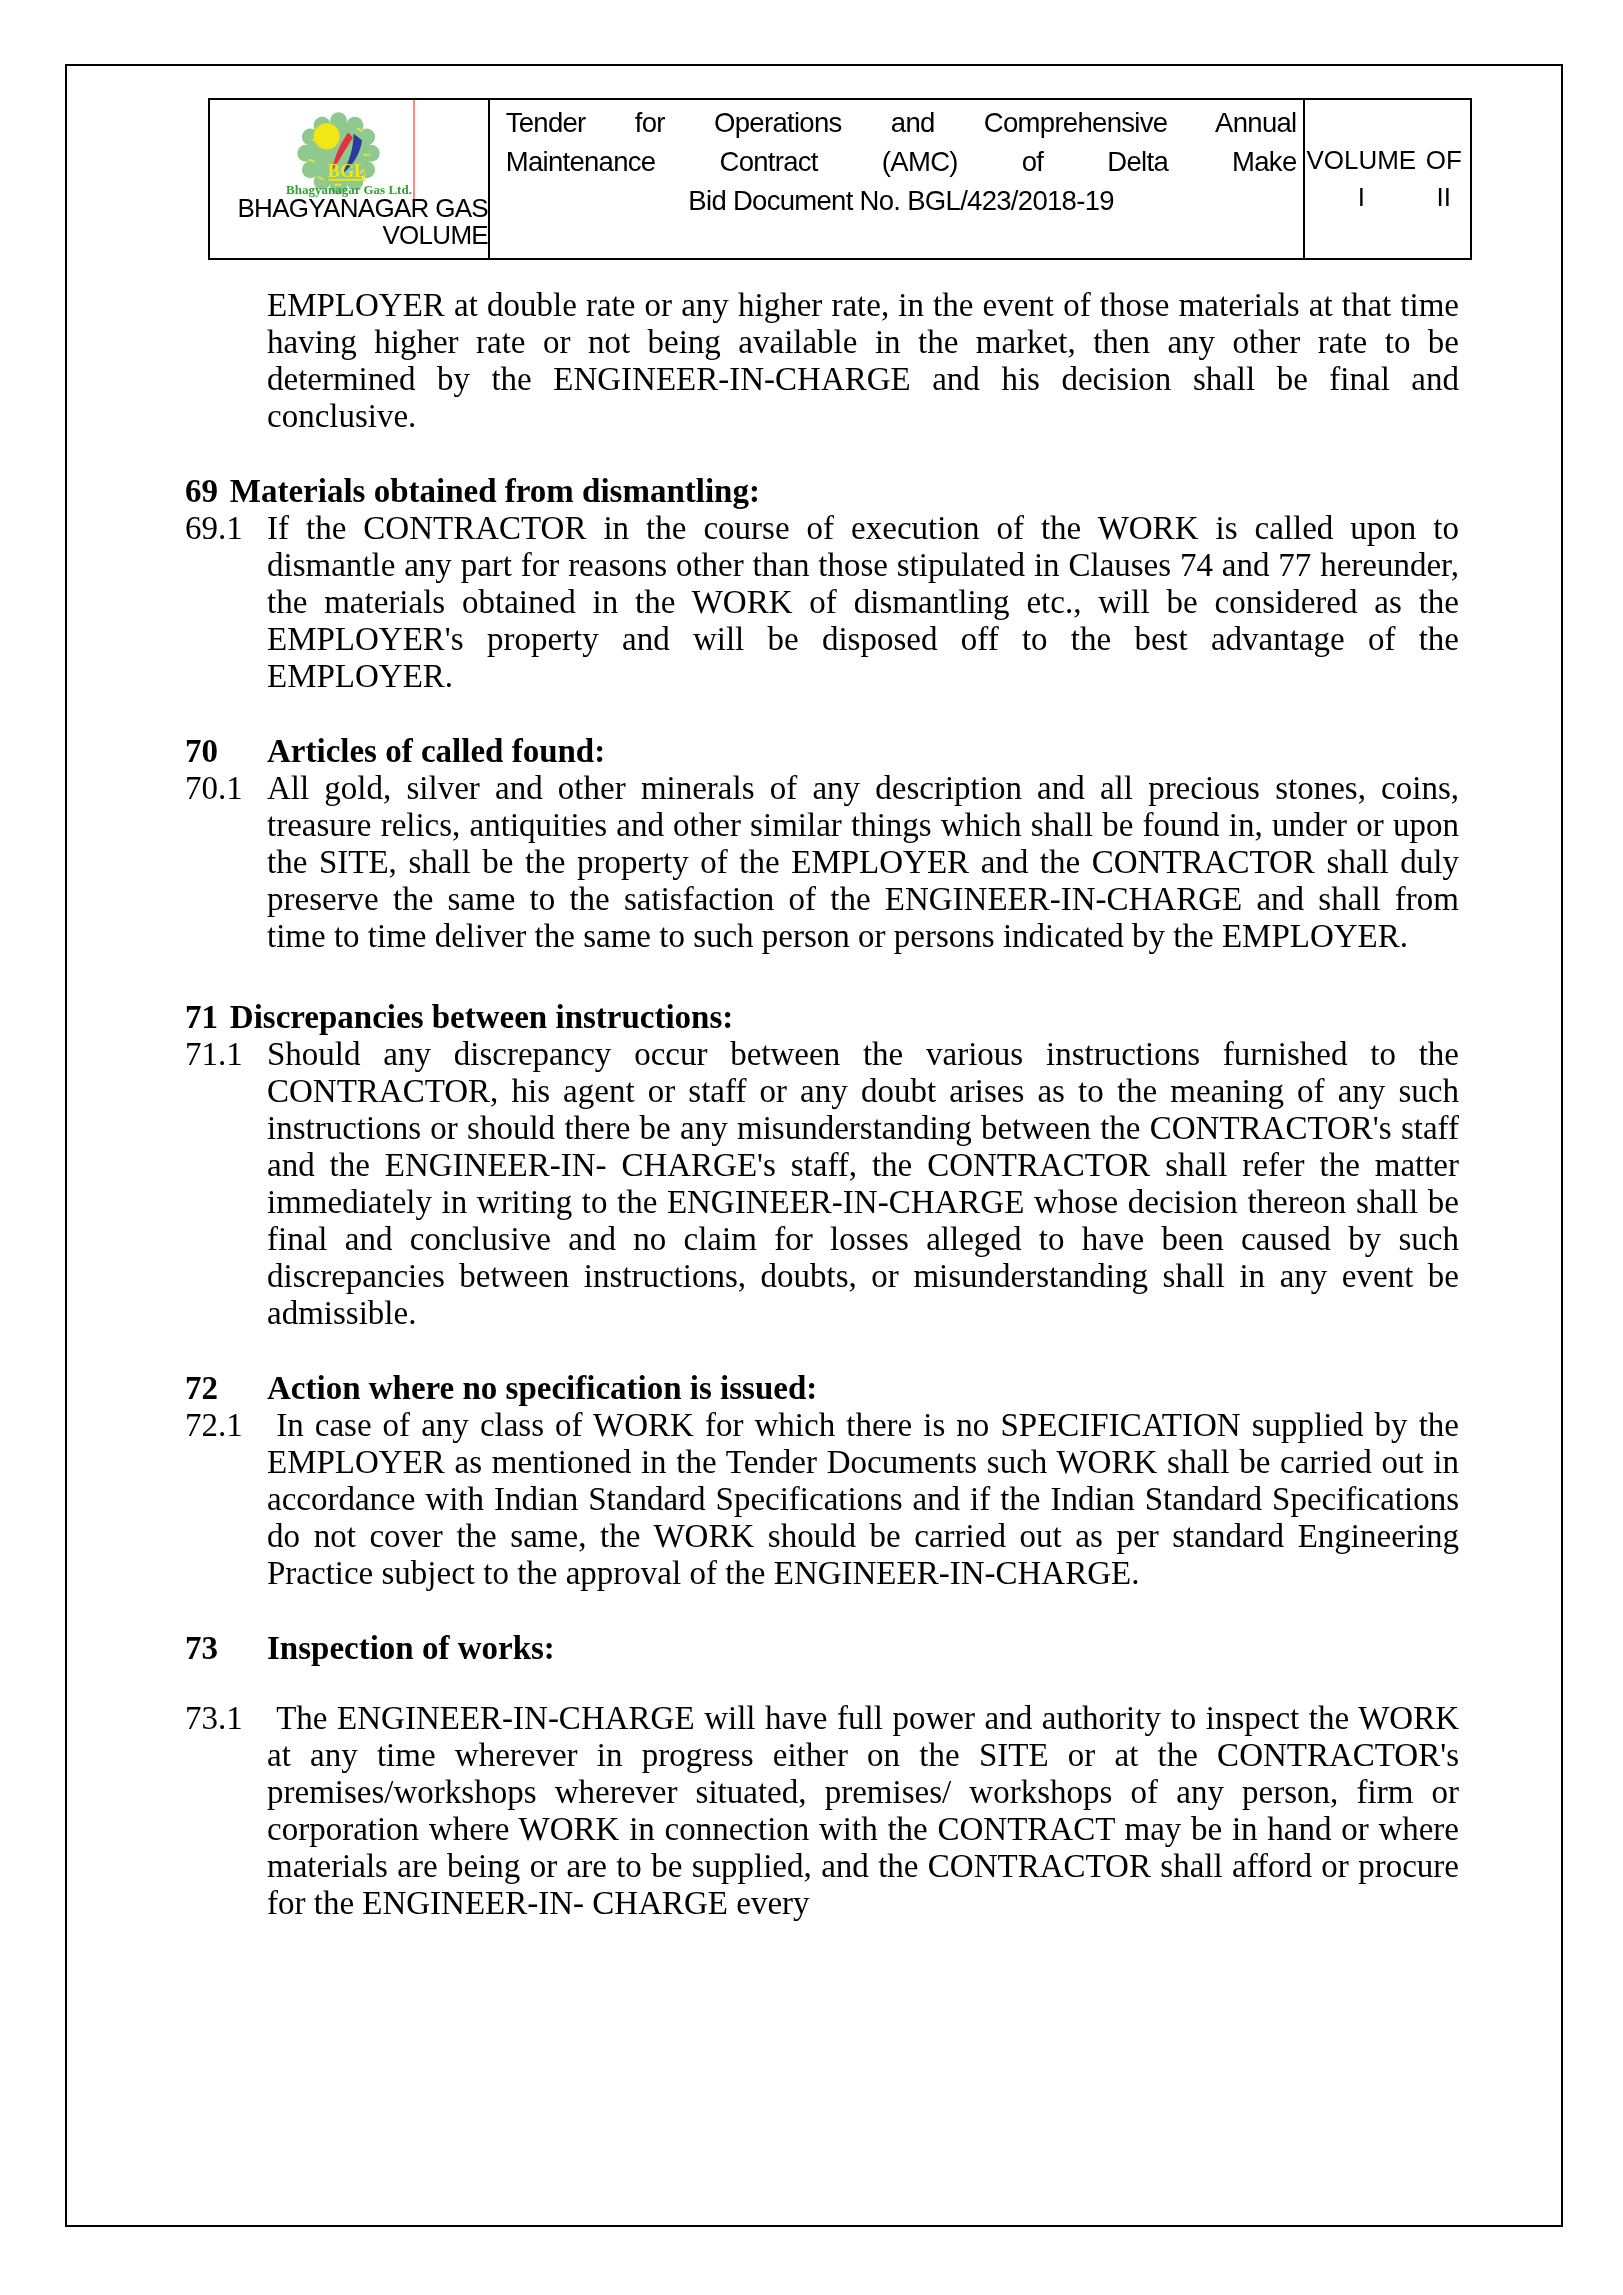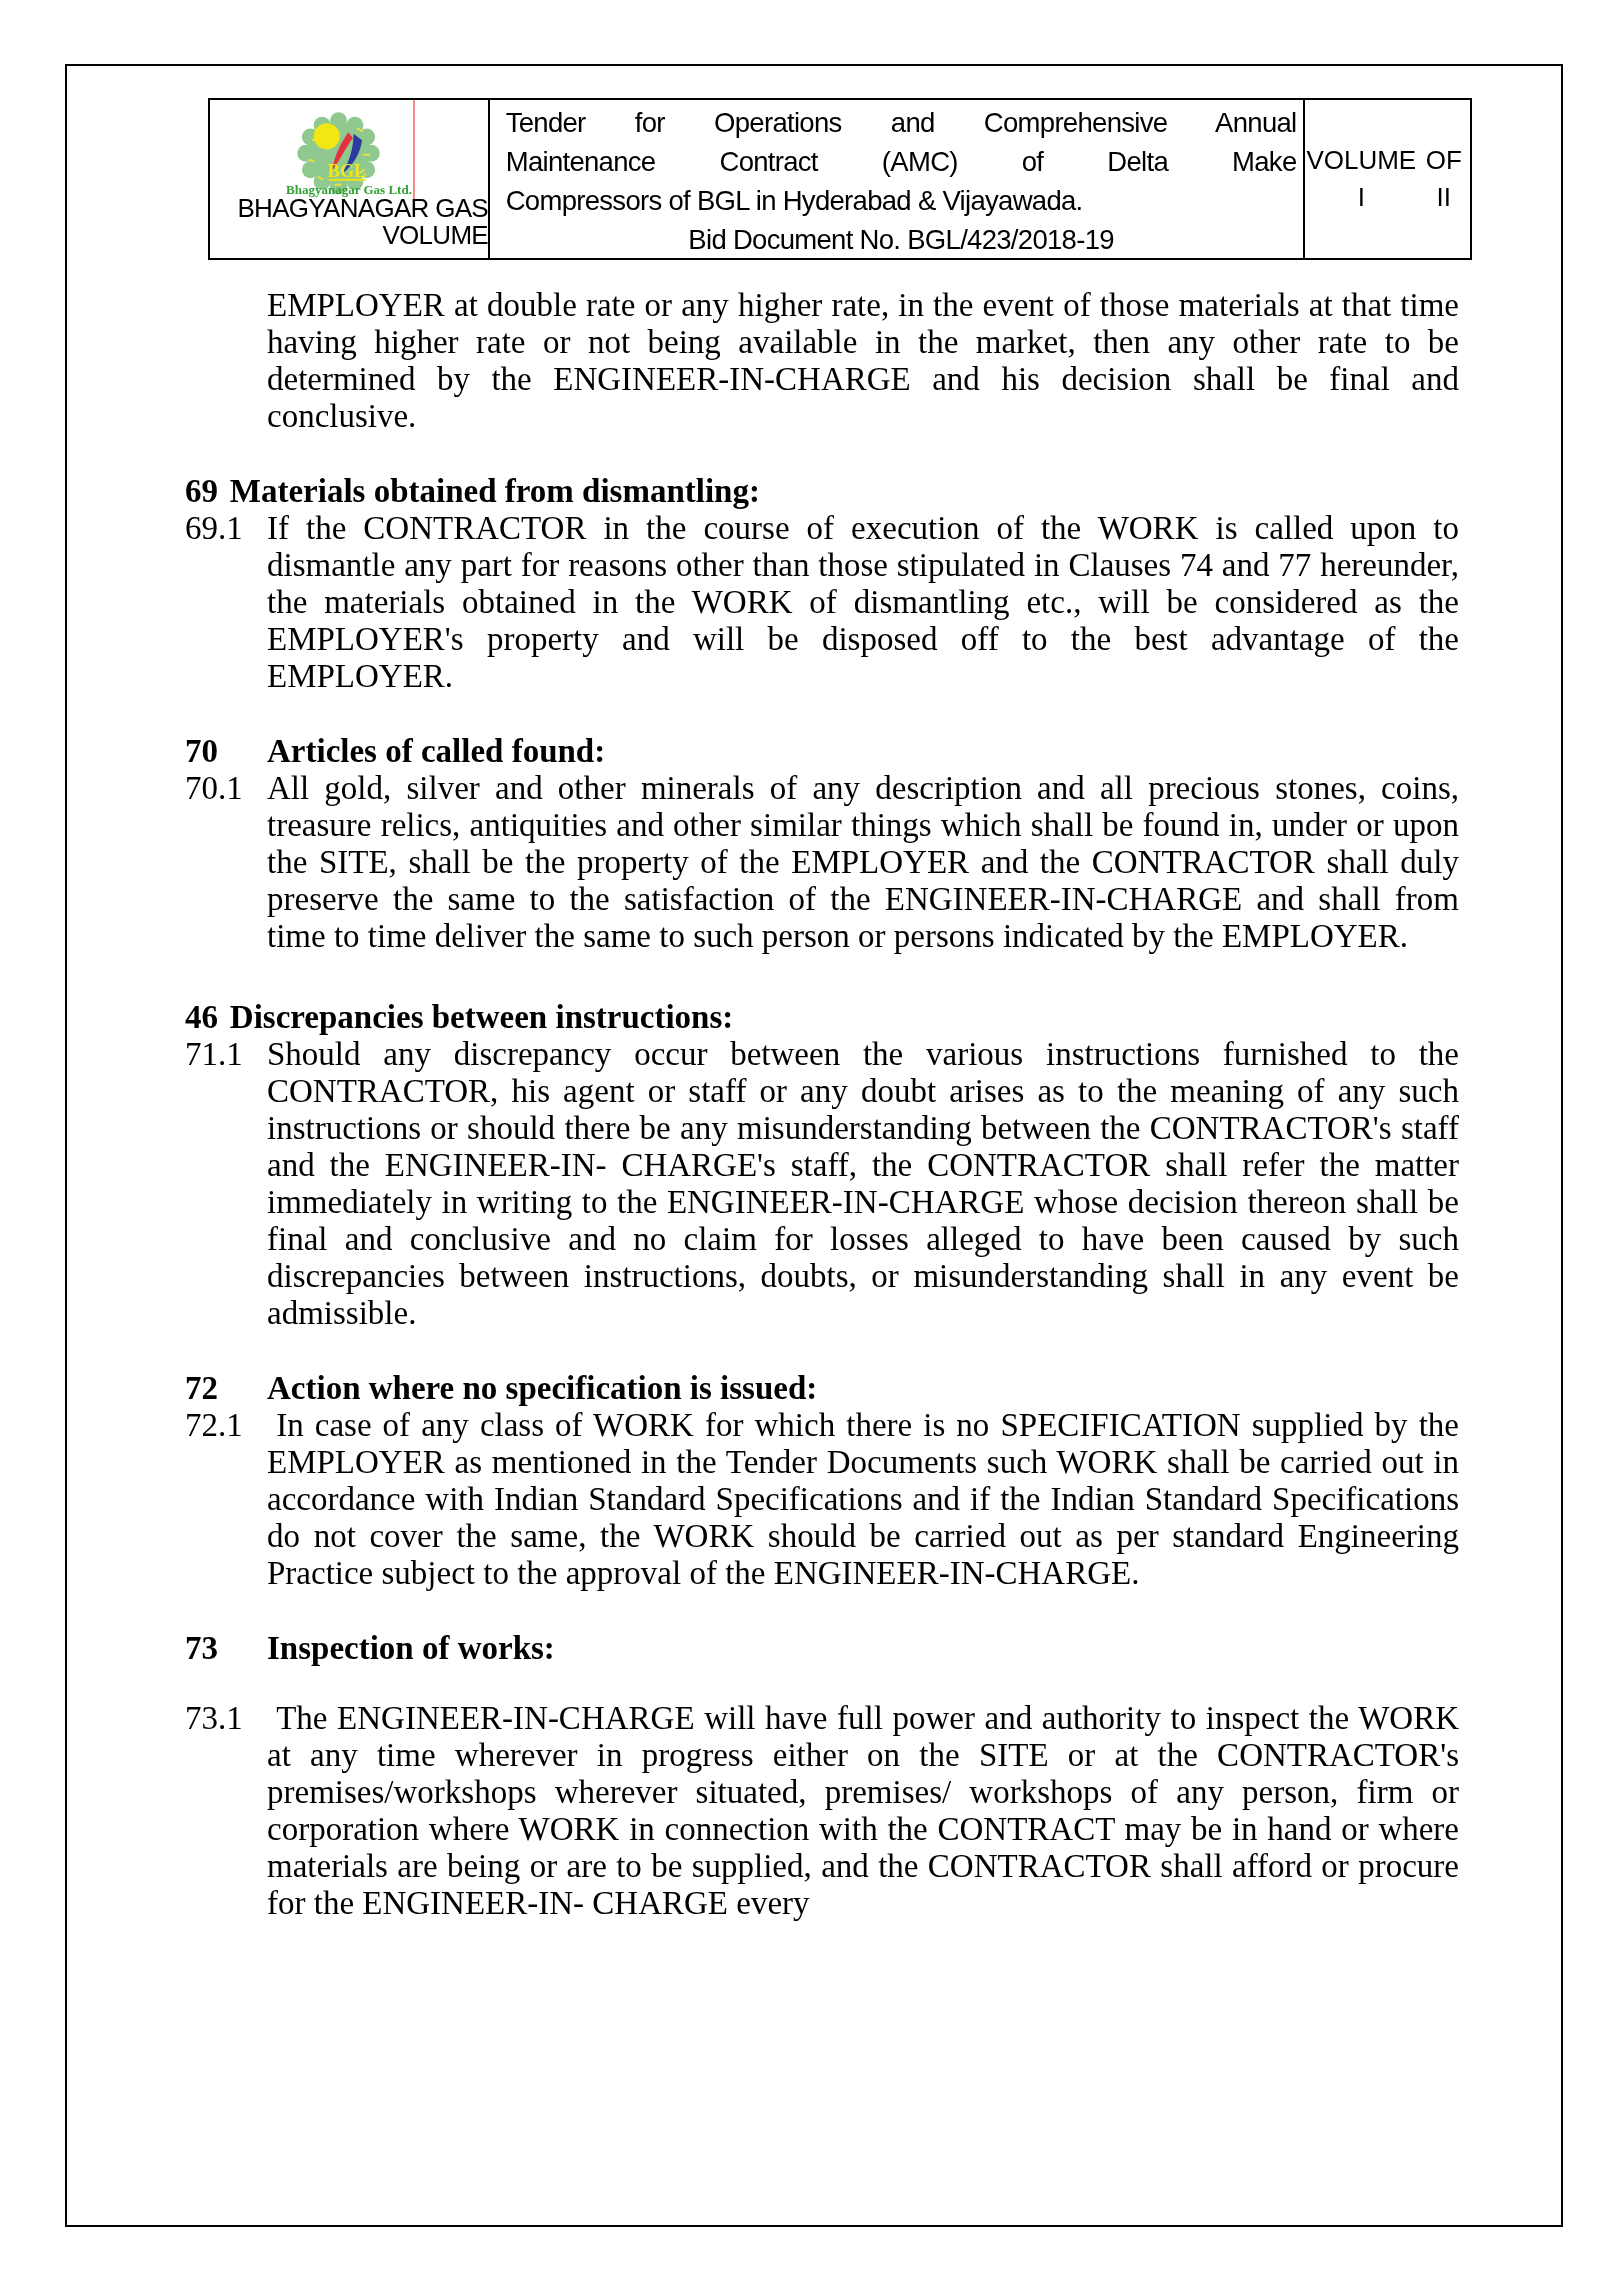--- a/index.html
+++ b/index.html
@@ -139,21 +139,20 @@
 
       <div class="company-name">
         <div>BHAGYANAGAR GAS</div>
         <div>VOLUME</div>
       </div>
     </div>
 
     <div class="cell cell-title">
       <div class="title-line-justify">Tender for Operations and Comprehensive Annual</div>
       <div class="title-line-justify">Maintenance Contract (AMC) of Delta Make</div>
-      <div class="title-line-left">Compressors of BGL in Hyderabad &amp; Vijayawada.</div>
       <div class="title-line-center">Bid Document No. BGL/423/2018-19</div>
     </div>
 
     <div class="cell cell-volume">
       <div>VOLUME I</div>
       <div>OF II</div>
     </div>
   </div>
 
   <main class="doc-body">
@@ -173,21 +172,21 @@
       <span>70</span>
       <span>Articles of called found:</span>
     </div>
 
     <div class="row mt-close">
       <span>70.1</span>
       <p class="clause-text">All gold, silver and other minerals of any description and all precious stones, coins, treasure relics, antiquities and other similar things which shall be found in, under or upon the SITE, shall be the property of the EMPLOYER and the CONTRACTOR shall duly preserve the same to the satisfaction of the ENGINEER-IN-CHARGE and shall from time to time deliver the same to such person or persons indicated by the EMPLOYER.</p>
     </div>
 
     <div class="heading mt-close" style="margin-top:44px;">
-      <span>46</span><span class="hsep"></span><span>Discrepancies between instructions:</span>
+      <span>71</span><span class="hsep"></span><span>Discrepancies between instructions:</span>
     </div>
 
     <div class="row mt-none">
       <span>71.1</span>
       <p class="clause-text">Should any discrepancy occur between the various instructions furnished to the CONTRACTOR, his agent or staff or any doubt arises as to the meaning of any such instructions or should there be any misunderstanding between the CONTRACTOR's staff and the ENGINEER-IN- CHARGE's staff, the CONTRACTOR shall refer the matter immediately in writing to the ENGINEER-IN-CHARGE whose decision thereon shall be final and conclusive and no claim for losses alleged to have been caused by such discrepancies between instructions, doubts, or misunderstanding shall in any event be admissible.</p>
     </div>
 
     <div class="row heading mt-blank">
       <span>72</span>
       <span>Action where no specification is issued:</span>

